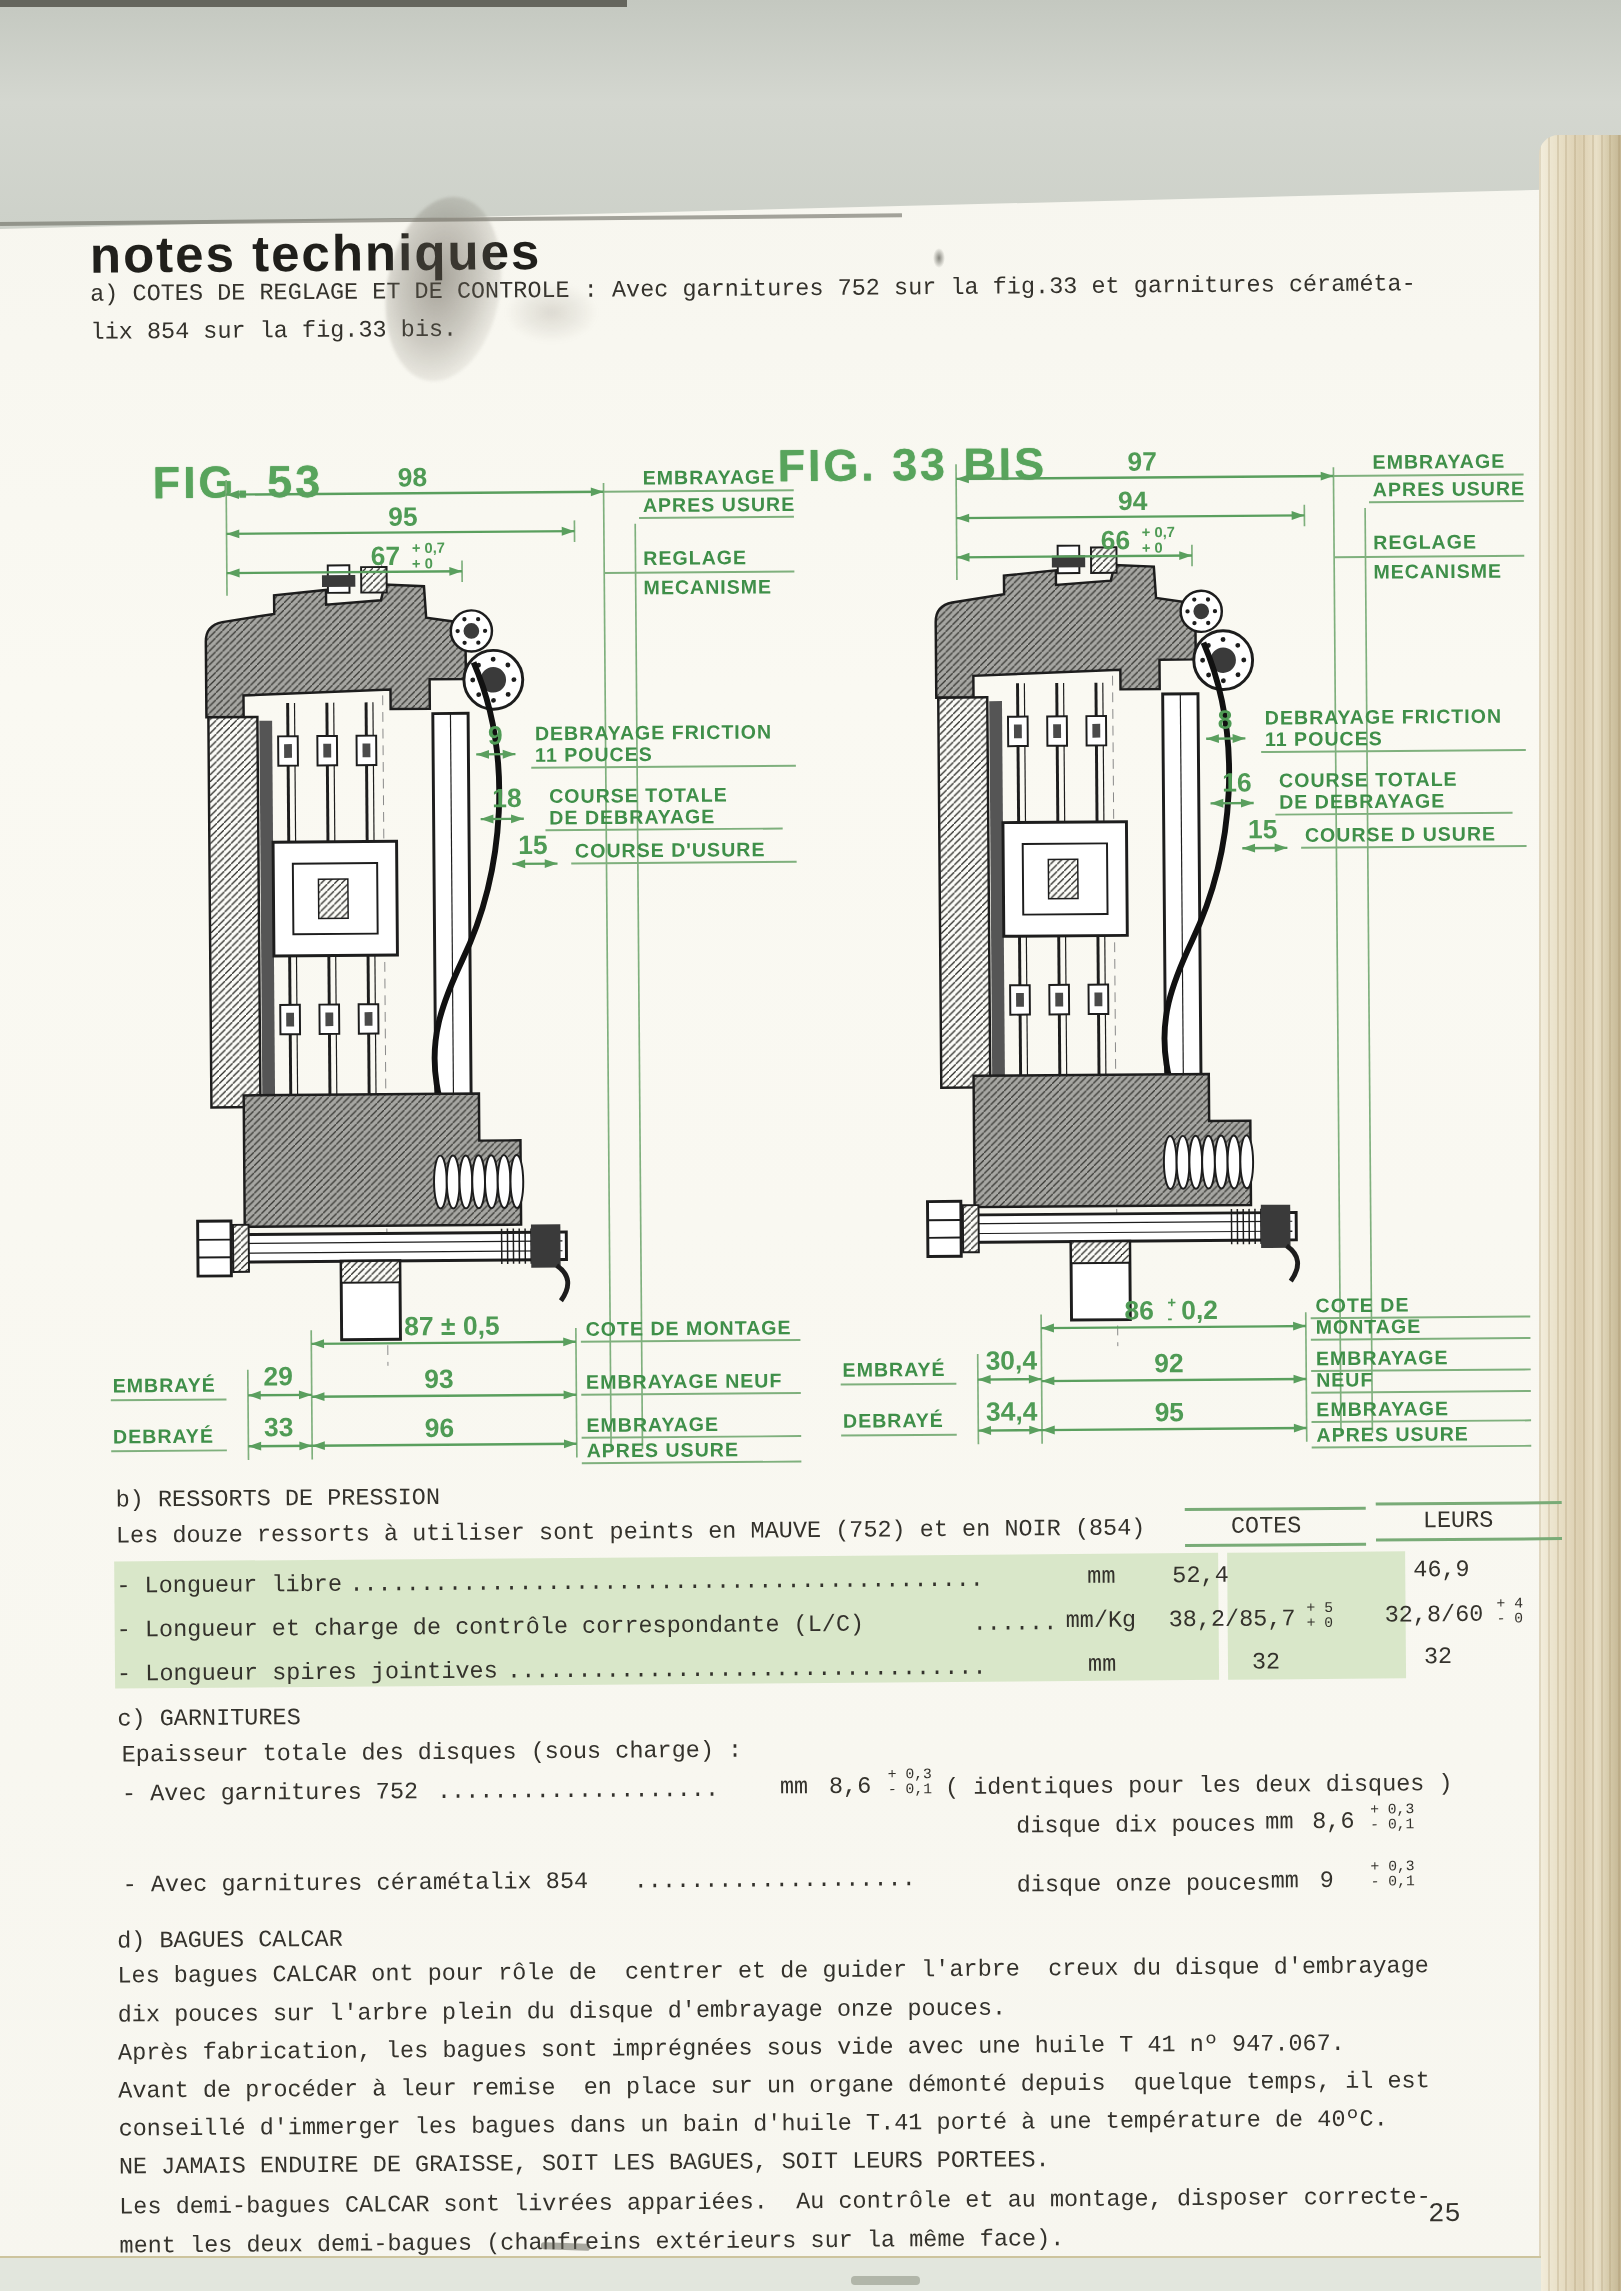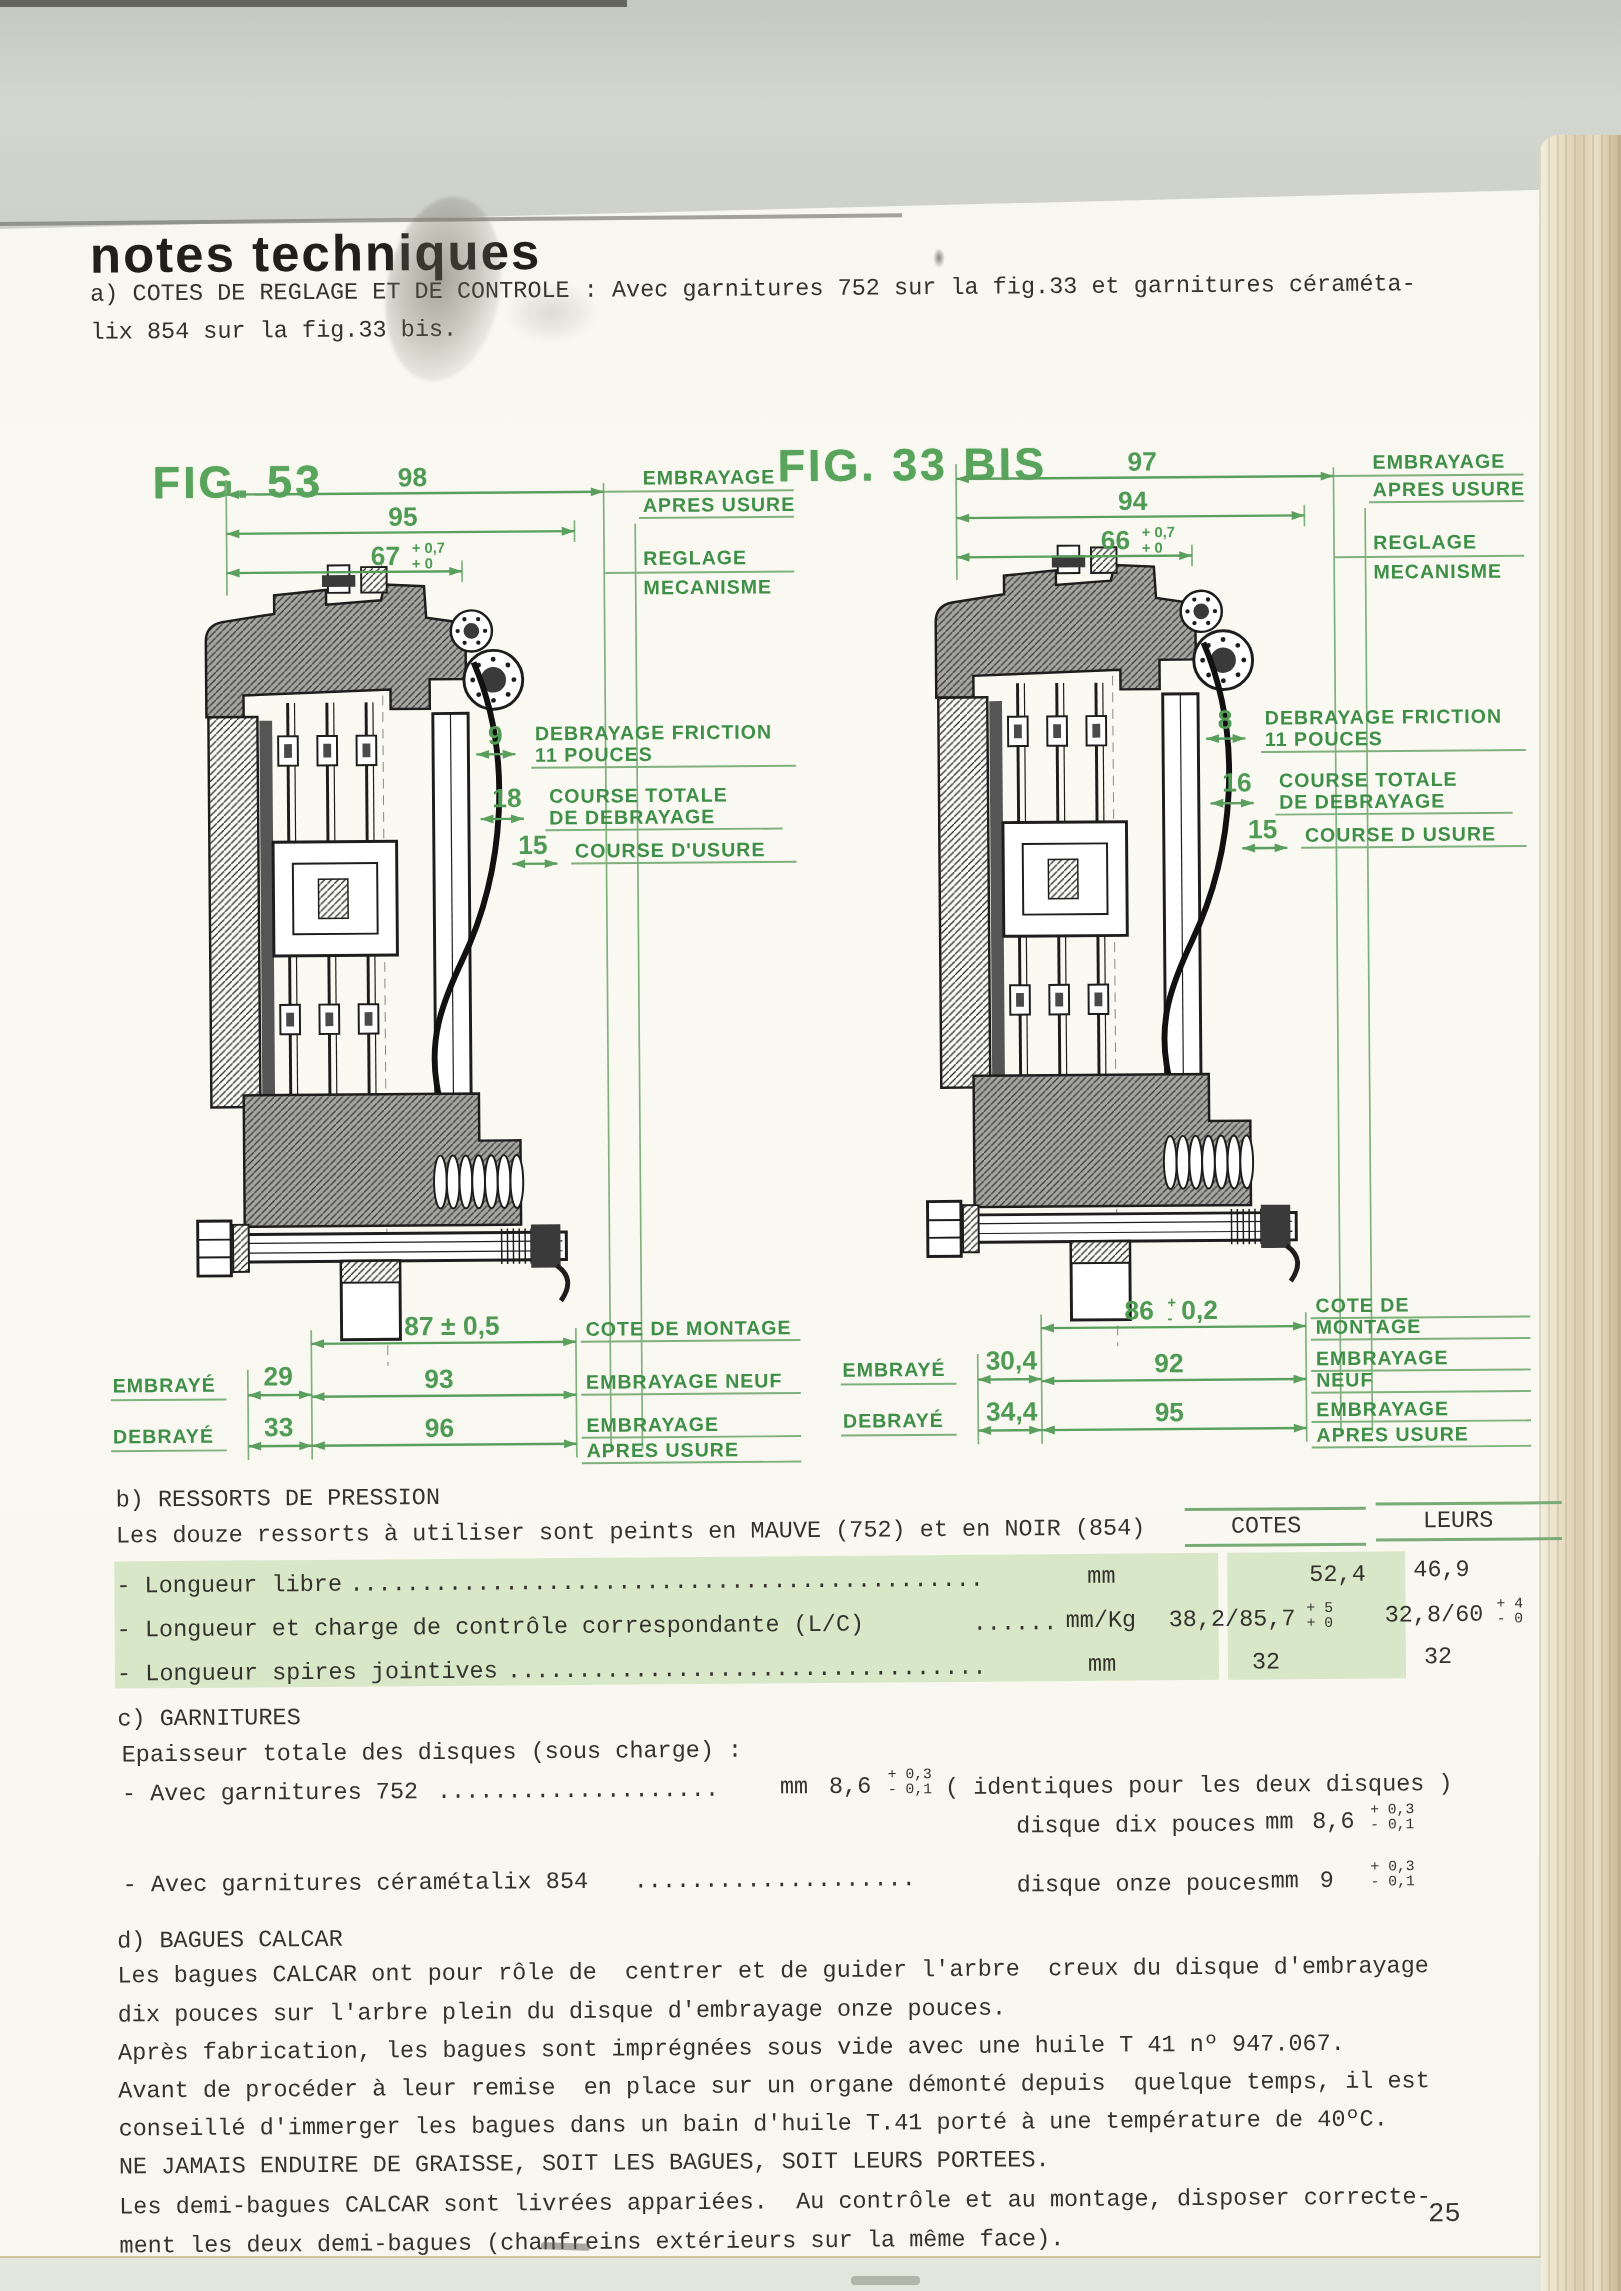--- a/index.html
+++ b/index.html
@@ -361,21 +361,21 @@
     <div class="grule" style="left:1372px;top:1507px;width:186px"></div>
     <div class="grule" style="left:1372px;top:1543px;width:186px"></div>
     <div class="t" style="left:1419px;top:1513px">LEURS</div>
 
     <div class="hl" style="left:110px;top:1556px;width:1104px;height:127px"></div>
     <div class="hl" style="left:1223px;top:1556px;width:178px;height:127px"></div>
 
     <div class="t" style="left:112px;top:1568px">- Longueur libre</div>
     <div class="t" style="left:345px;top:1568px">.............................................</div>
     <div class="t" style="left:1083px;top:1566px">mm</div>
-    <div class="t" style="left:1305px;top:1566px">52,4</div>
+    <div class="t" style="left:1168px;top:1566px">52,4</div>
     <div class="t" style="left:1409px;top:1562px">46,9</div>
 
     <div class="t" style="left:112px;top:1612px">- Longueur et charge de contrôle correspondante (L/C)</div>
     <div class="t" style="left:968px;top:1612px">......</div>
     <div class="t" style="left:1061px;top:1610px">mm/Kg</div>
     <div class="t" style="left:1164px;top:1610px">38,2/85,7</div>
     <div class="tol" style="left:1302px;top:1605px">
       <span>+ 5</span>
       <span>+ 0</span>
     </div>

